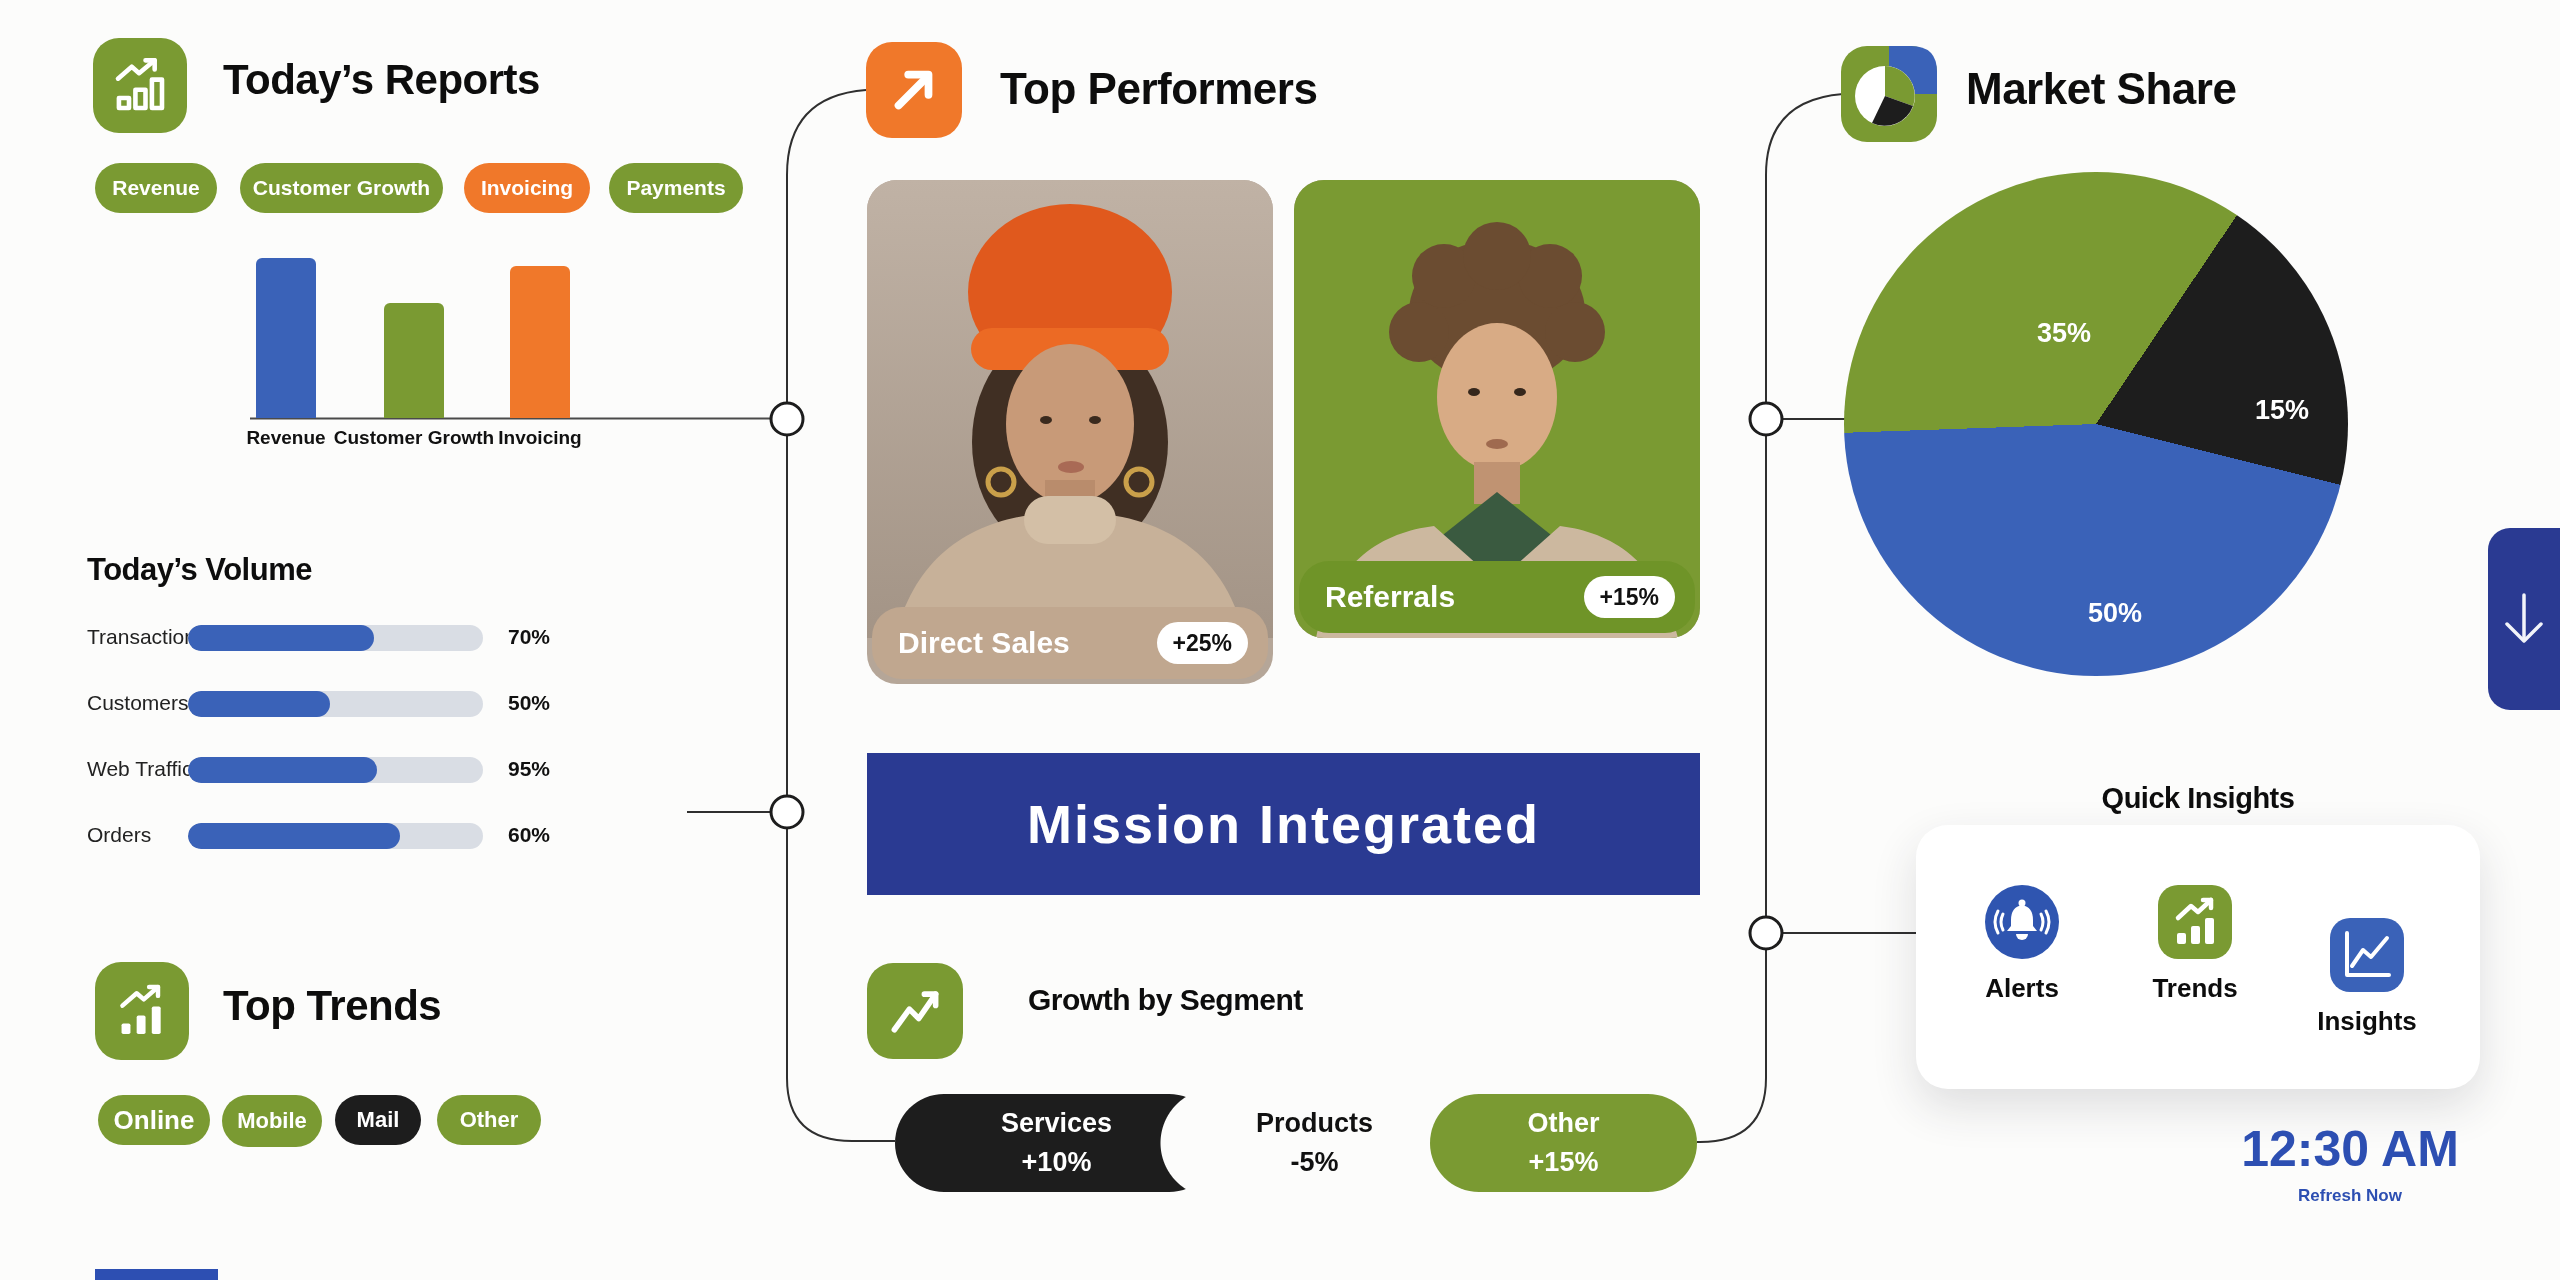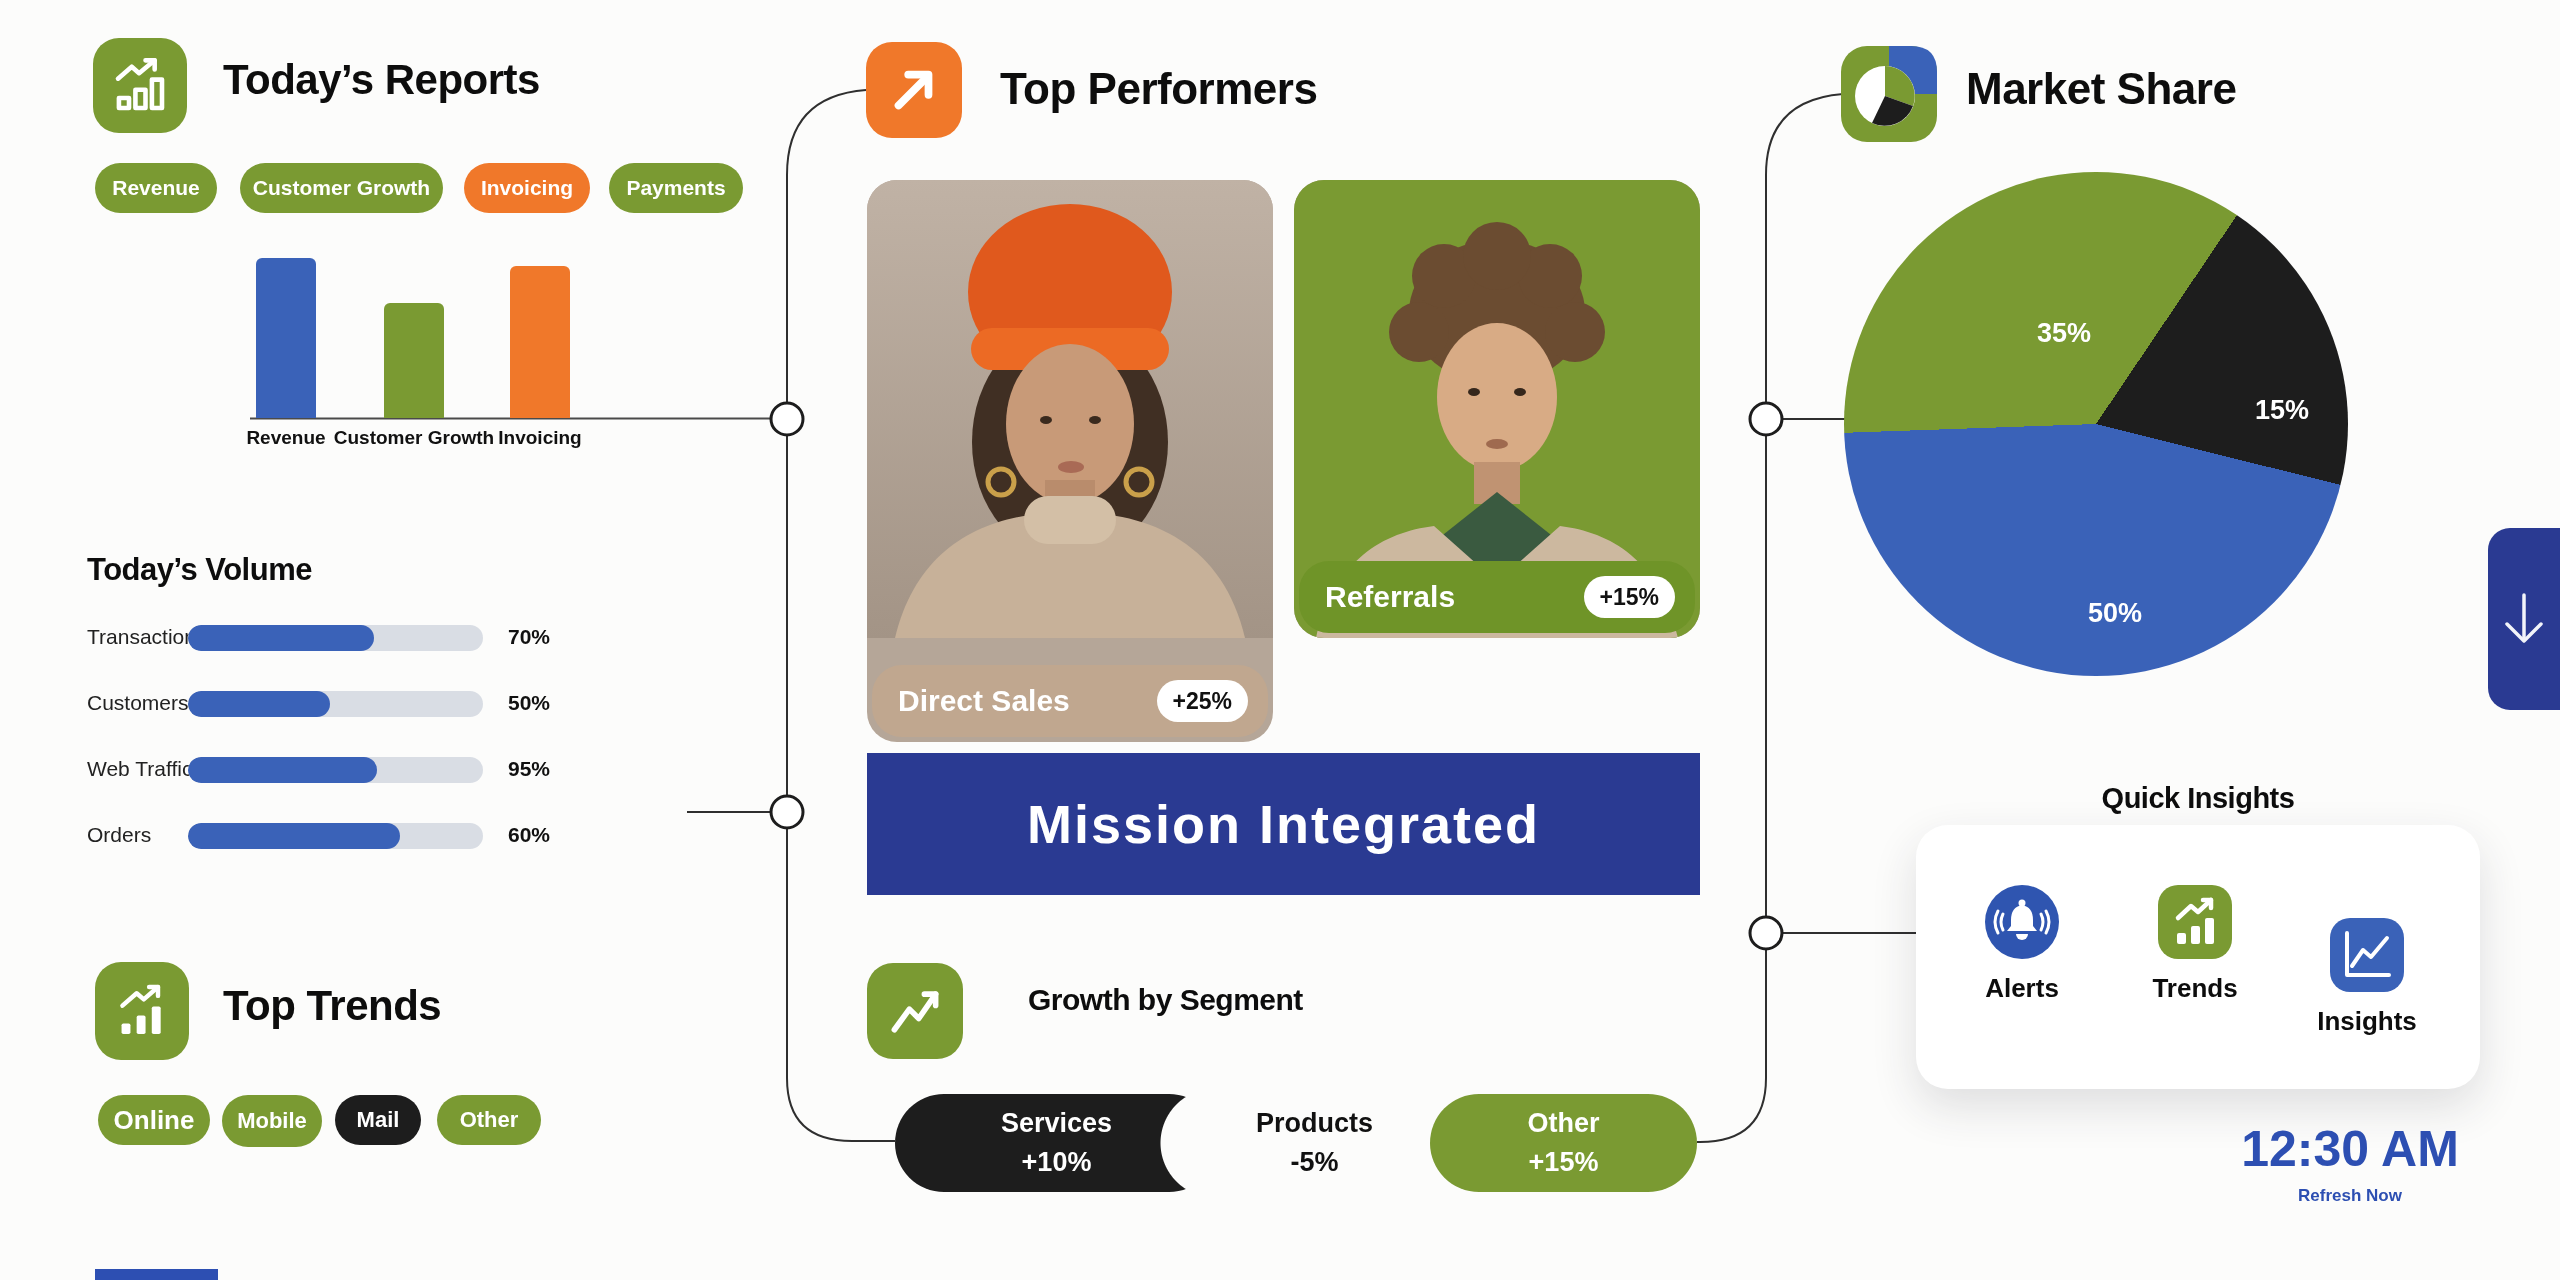--- a/index.html
+++ b/index.html
@@ -138,21 +138,21 @@
   <div class="abs z2 icon-tile" style="left:866px;top:42px;width:96px;height:96px;background:#f0782a">
     <svg width="58" height="58" viewBox="0 0 60 60">
       <g stroke="#fff" stroke-width="8" fill="none" stroke-linecap="round" stroke-linejoin="round">
         <line x1="14" y1="46" x2="44" y2="16"></line>
           <polyline points="24,14 45,14 45,35"></polyline>
       </g>
     </svg>
   </div>
   <div class="abs z2 sec-title" style="left:1000px;top:64px;font-size:44px">Top Performers</div>
 
-  <div class="abs z2 photo-card" style="left:867px;top:180px;width:406px;height:562px">
+  <div class="abs z2 photo-card" style="left:867px;top:180px;width:406px;height:504px">
     <svg width="406" height="458" viewBox="0 0 406 458">
       <defs>
           <linearGradient id="p1bg" x1="0" y1="0" x2="0" y2="1">
         <stop offset="0" stop-color="#c0b2a5"></stop>
             <stop offset="1" stop-color="#a39486"></stop>
           </linearGradient>
         </defs>
       <rect width="406" height="458" fill="url(#p1bg)"></rect>
       <ellipse cx="203" cy="262" rx="98" ry="118" fill="#402f23"></ellipse>
       <ellipse cx="203" cy="112" rx="102" ry="88" fill="#e0591d"></ellipse>

